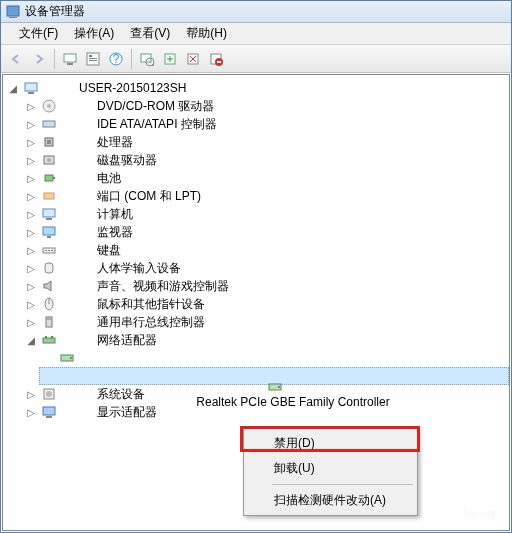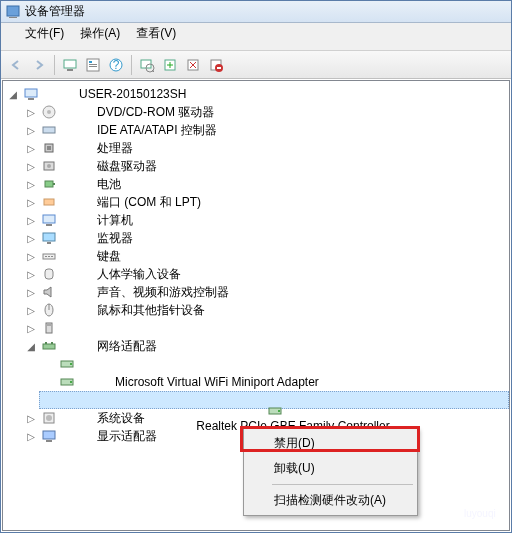--- a/index.html
+++ b/index.html
@@ -4,21 +4,21 @@
 <style>
 * { margin: 0; padding: 0; box-sizing: border-box; font-family: "Microsoft YaHei", Tahoma, sans-serif; font-size: 12px; }
 body { background: #fff; width: 512px; height: 533px; overflow: hidden; position: relative; }
 
 .window { border: 1px solid #5a7ca8; position: relative; height: 533px; display: flex; flex-direction: column; }
 
 .titlebar { background: linear-gradient(#e8f0f8, #d5e3f3); height: 22px; display: flex; align-items: center; padding: 0 4px; border-bottom: 1px solid #a8b8cc; }
 .titlebar .icon { width: 16px; height: 16px; margin-right: 4px; }
 .titlebar .title { color: #000; font-size: 12px; }
 
-.menubar { background: #f0f0f0; height: 28px; display: flex; padding: 0 16px; border-bottom: 1px solid #d0d0d0; }
+.menubar { background: #f0f0f0; height: 22px; display: flex; padding: 0 10px; border-bottom: 1px solid #d0d0d0; }
 .menubar .menu-item { padding: 2px 8px; cursor: default; }
 
 .toolbar { background: linear-gradient(#f8f8f8, #e8e8e8); height: 28px; display: flex; align-items: center; padding: 0 4px; border-bottom: 1px solid #c0c0c0; gap: 1px; }
 .toolbar .btn { width: 22px; height: 22px; display: flex; align-items: center; justify-content: center; border: 1px solid transparent; cursor: default; }
 .toolbar .btn.disabled { opacity: 0.45; }
 .toolbar .sep { width: 1px; height: 20px; background: #c0c0c0; margin: 0 3px; }
 
 .tree-area { flex: 1; background: #fff; overflow: auto; padding: 4px 0; border: 1px solid #828790; margin: 1px; }
 .tree { list-style: none; }
 .tree ul { list-style: none; padding-left: 18px; }
@@ -53,20 +53,21 @@
           <rect x="4" y="13" width="8" height="1" fill="#888"></rect>
         </svg>
     </span>
     <span class="title">设备管理器</span>
   </div>
 
   <div class="menubar">
     <div class="menu-item">文件(F)</div>
     <div class="menu-item">操作(A)</div>
     <div class="menu-item">查看(V)</div>
+    <div class="menu-item">帮助(H)</div>
   </div>
 
   <div class="toolbar">
     <div class="btn disabled">
         <svg width="14" height="14">
           <path d="M9 3 L4 7 L9 11" fill="none" stroke="#3a6fa8" stroke-width="2"></path>
         </svg>
       </div>
     <div class="btn disabled">
         <svg width="14" height="14">
@@ -281,20 +282,21 @@
             </li>
             <li>
               <div class="node">
                 <span class="expander">▷</span>
                 <span class="node-icon">
                   <svg width="16" height="16">
                     <rect x="5" y="3" width="6" height="10" fill="#ddd" stroke="#777"></rect>
                     <rect x="6" y="3" width="4" height="3" fill="#aaa"></rect>
                   </svg>
                 </span>
+                <span class="node-label">通用串行总线控制器</span>
               </div>
             </li>
             <li>
               <div class="node">
                 <span class="expander">◢</span>
                 <span class="node-icon">
                   <svg width="16" height="16">
                     <rect x="2" y="6" width="12" height="5" fill="#9c9" stroke="#585"></rect>
                     <rect x="4" y="4" width="2" height="2" fill="#585"></rect>
                     <rect x="10" y="4" width="2" height="2" fill="#585"></rect>
@@ -305,32 +307,20 @@
               <ul>
                 <li>
                   <div class="node">
                     <span class="expander blank">▷</span>
                     <span class="node-icon">
                       <svg width="16" height="16">
                         <rect x="2" y="5" width="12" height="6" fill="#bdb" stroke="#585"></rect>
                         <circle cx="12" cy="8" r="1" fill="#292"></circle>
                       </svg>
                     </span>
-                  </div>
-                </li>
-                <li>
-                  <div class="node">
-                    <span class="expander blank">▷</span>
-                    <span class="node-icon">
-                      <svg width="16" height="16">
-                        <rect x="2" y="5" width="12" height="6" fill="#bdb" stroke="#585"></rect>
-                        <circle cx="12" cy="8" r="1" fill="#292"></circle>
-                      </svg>
-                    </span>
-                    <span class="node-label">Microsoft Virtual WiFi Miniport Adapter</span>
                   </div>
                 </li>
                 <li>
                   <div class="node selected">
                     <span class="expander blank">▷</span>
                     <span class="node-icon">
                       <svg width="16" height="16">
                         <rect x="2" y="5" width="12" height="6" fill="#bdb" stroke="#585"></rect>
                         <circle cx="12" cy="8" r="1" fill="#292"></circle>
                       </svg>

